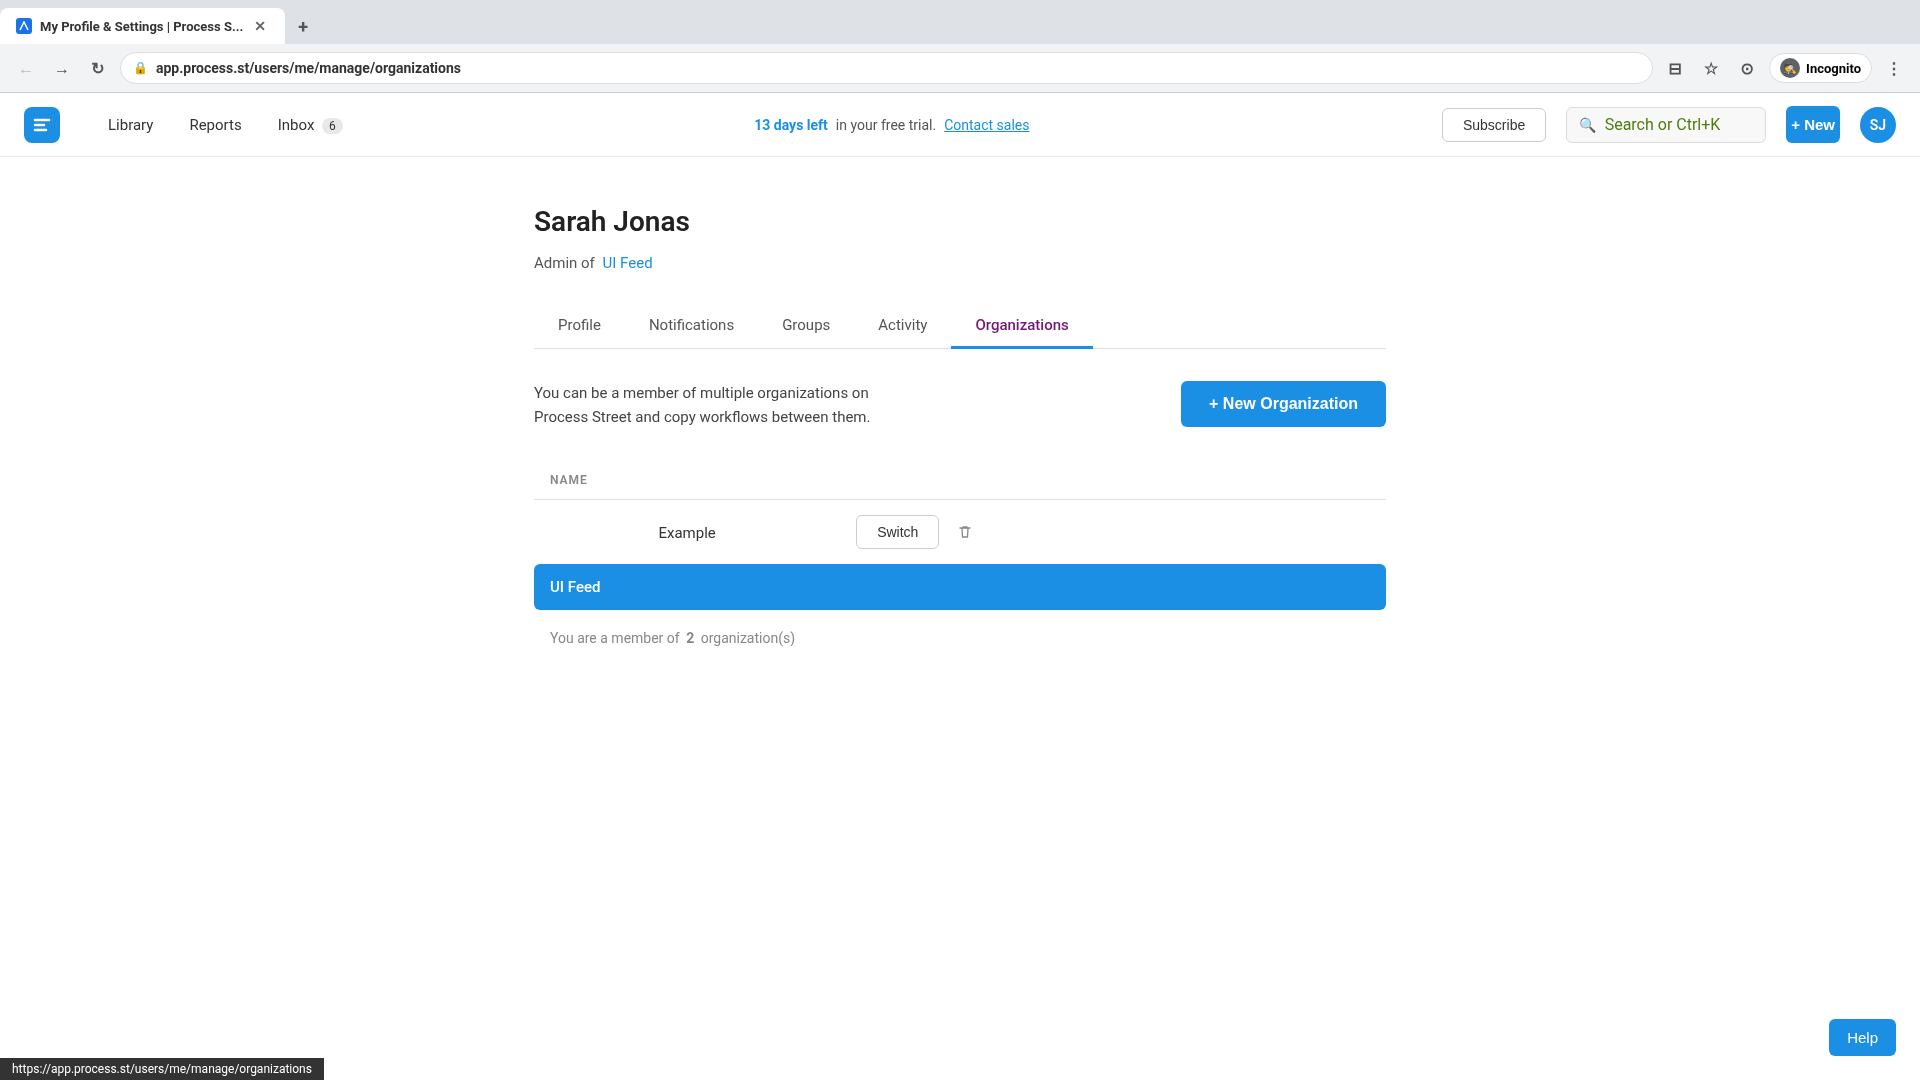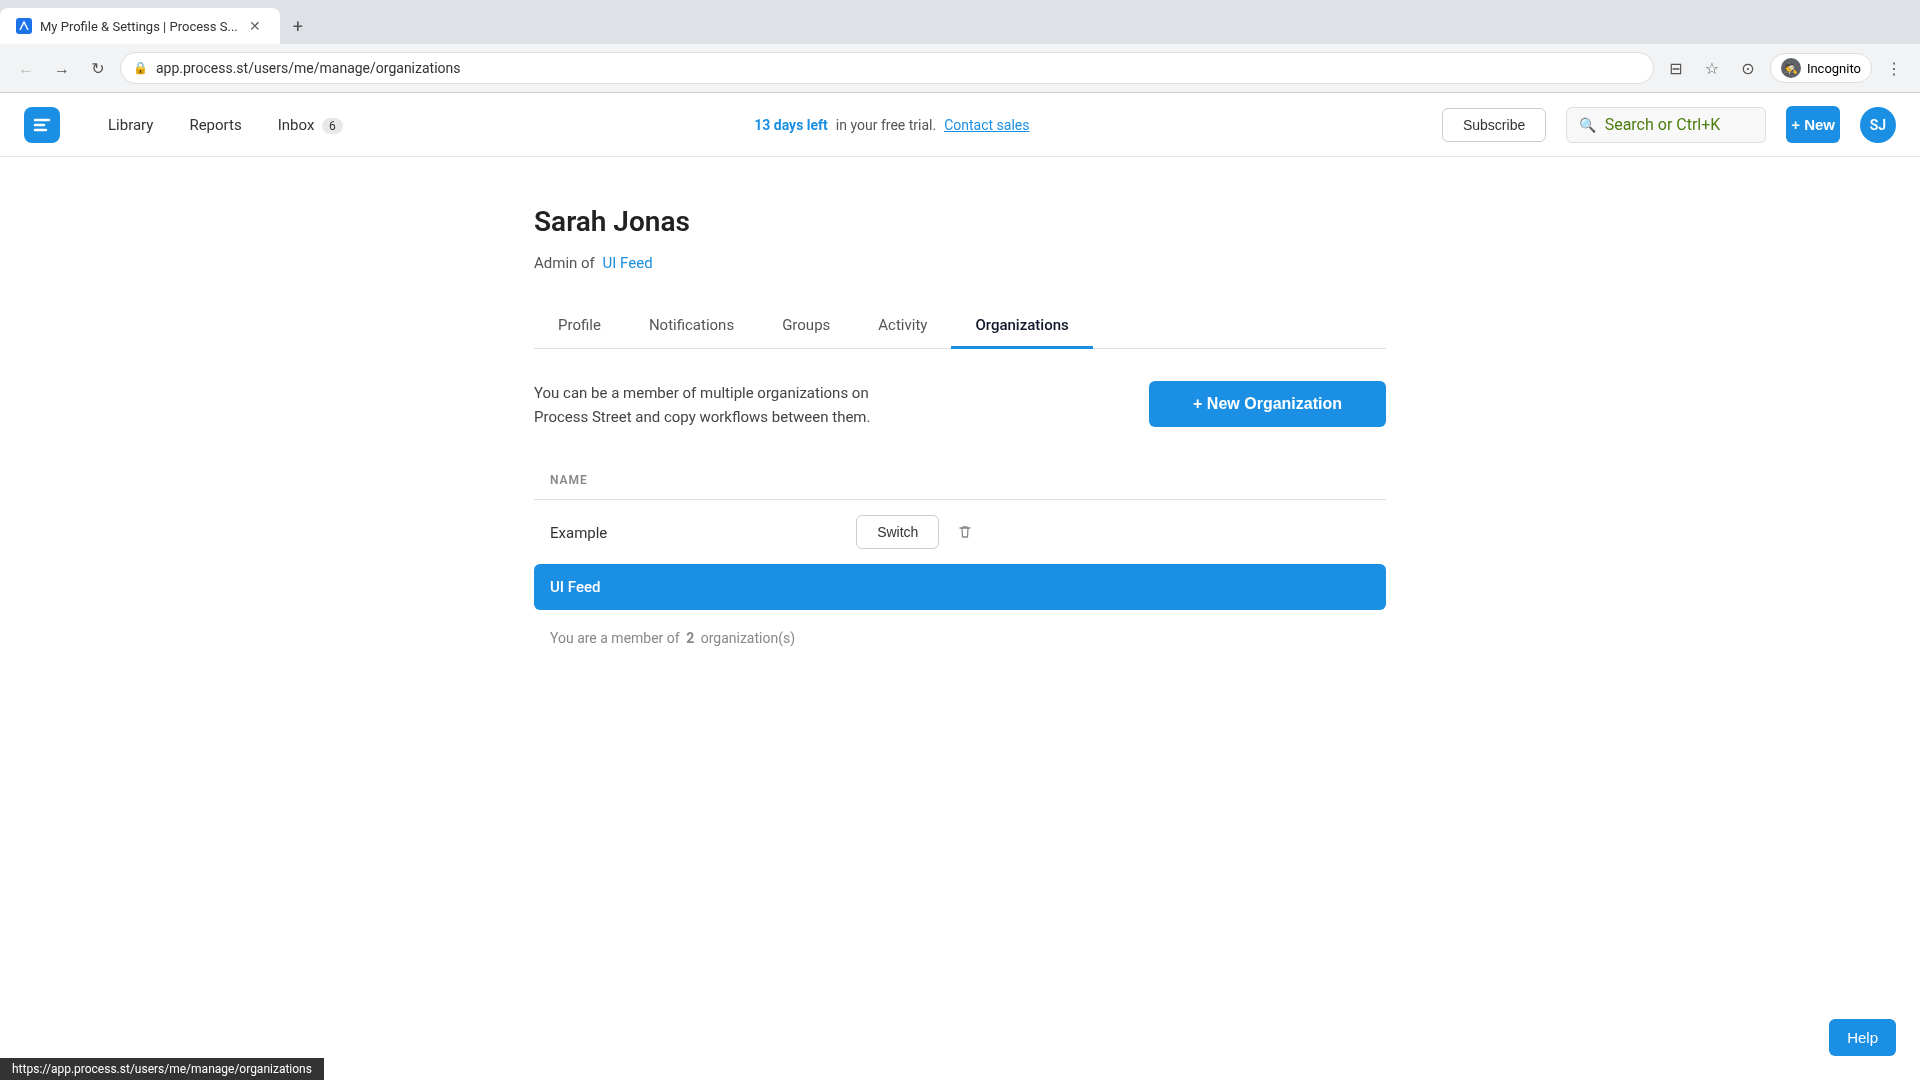--- a/index.html
+++ b/index.html
@@ -1,19 +1,19 @@
 <!DOCTYPE html>
 <html><head>
   <meta charset="utf-8">
   <style>
     * { margin: 0; padding: 0; box-sizing: border-box; }
     body { font-family: -apple-system, BlinkMacSystemFont, 'Segoe UI', Roboto, sans-serif; background: #fff; width: 1920px; height: 1080px; overflow: hidden; }
 
     
-    .browser-chrome { background: #4c1d95; border-bottom: 1px solid #ccc; }
+    .browser-chrome { background: #4c1d95; border-bottom: 1px solid #ccc; font-weight: bold; }
     .browser-tabs { display: flex; align-items: center; padding: 8px 0 0 0; background: #dee1e6; height: 44px; }
     .browser-tab { display: flex; align-items: center; background: #fff; border-radius: 8px 8px 0 0; padding: 0 16px; height: 36px; font-size: 13px; color: #333; gap: 8px; min-width: 240px; }
     .browser-tab .favicon { width: 16px; height: 16px; background: #1a73e8; border-radius: 3px; display: flex; align-items: center; justify-content: center; font-size: 10px; color: white; font-weight: bold; }
     .tab-title { flex: 1; overflow: hidden; text-overflow: ellipsis; white-space: nowrap; font-size: 13px; }
     .tab-close { cursor: pointer; color: #666; font-size: 14px; width: 18px; height: 18px; display: flex; align-items: center; justify-content: center; border-radius: 50%; }
     .new-tab-btn { width: 28px; height: 28px; display: flex; align-items: center; justify-content: center; border-radius: 50%; cursor: pointer; color: #555; font-size: 18px; margin-left: 4px; }
 
     .browser-toolbar { display: flex; align-items: center; padding: 6px 12px; gap: 8px; background: #f1f3f4; height: 48px; }
     .nav-btn { width: 28px; height: 28px; border-radius: 50%; display: flex; align-items: center; justify-content: center; cursor: pointer; color: #555; font-size: 16px; }
     .nav-btn.disabled { color: #bbb; cursor: default; }
@@ -53,27 +53,27 @@
     .main-content { padding: 48px 0; max-width: 900px; margin: 0 auto; }
 
     .profile-header { padding: 0 24px 32px; }
     .profile-name { font-size: 28px; font-weight: 600; color: #222; margin-bottom: 16px; }
     .profile-admin { font-size: 15px; color: #555; }
     .profile-admin a { color: #1a8fe3; text-decoration: none; }
 
     
     .tabs { display: flex; border-bottom: 1px solid #e0e0e0; margin: 0 24px; }
     .tab { padding: 12px 24px; font-size: 15px; color: #555; cursor: pointer; border-bottom: 3px solid transparent; margin-bottom: -1px; }
-    .tab.active { color: #0f172a; border-bottom-color: #1a8fe3; font-weight: 500; }
+    .tab.active { color: #701a75; border-bottom-color: #1a8fe3; font-weight: 500; }
 
     
     .orgs-content { padding: 32px 24px 0; }
     .orgs-top { display: flex; align-items: flex-start; justify-content: space-between; margin-bottom: 32px; }
     .orgs-description { font-size: 15px; color: #444; line-height: 1.6; max-width: 480px; }
-    .new-org-btn { display: flex; align-items: center; gap: 8px; background: #1a8fe3; color: white; border: none; border-radius: 6px; padding: 14px 44px; font-size: 16px; font-weight: 600; cursor: pointer; white-space: nowrap; }
+    .new-org-btn { display: flex; align-items: center; gap: 8px; background: #1a8fe3; color: white; border: none; border-radius: 6px; padding: 14px 28px; font-size: 16px; font-weight: 600; cursor: pointer; white-space: nowrap; }
 
     
     .orgs-table { width: 100%; border-collapse: collapse; }
     .table-header { padding: 12px 16px; font-size: 12px; font-weight: 600; color: #888; letter-spacing: 0.08em; text-transform: uppercase; border-bottom: 1px solid #e0e0e0; text-align: left; }
     .table-row { display: flex; align-items: center; padding: 14px 16px; border-bottom: 1px solid #f0f0f0; }
     .table-row.active-org { background: #1a8fe3; border-radius: 6px; border-bottom: none; }
     .org-name { flex: 1; font-size: 15px; color: #333; }
     .org-name.active { color: white; font-weight: 500; }
     .row-actions { display: flex; align-items: center; gap: 8px; }
     .switch-btn { padding: 8px 20px; border: 1px solid #ccc; border-radius: 6px; background: #fff; font-size: 14px; cursor: pointer; color: #333; }
@@ -193,21 +193,21 @@
       <table class="orgs-table">
         <thead>
           <tr>
             <th class="table-header">NAME</th>
             <th style="border-bottom: 1px solid #e0e0e0;"></th>
           </tr>
         </thead>
         <tbody>
 
           <tr>
-            <td style="padding: 14px 16px;">
+            <td style="padding: 14px 16px; text-align: center;">
               <span class="org-name">Example</span>
             </td>
             <td style="padding: 14px 16px; text-align: right;">
               <div class="row-actions">
                 <button class="switch-btn">Switch</button>
                 <button class="delete-btn">
                   <svg width="16" height="16" viewBox="0 0 16 16" fill="none">
                     <path d="M3 4h10M6 4V3h4v1M5 4l.5 9h5L11 4" stroke="#888" stroke-width="1.3" stroke-linecap="round" stroke-linejoin="round"></path>
                   </svg>
                 </button>

